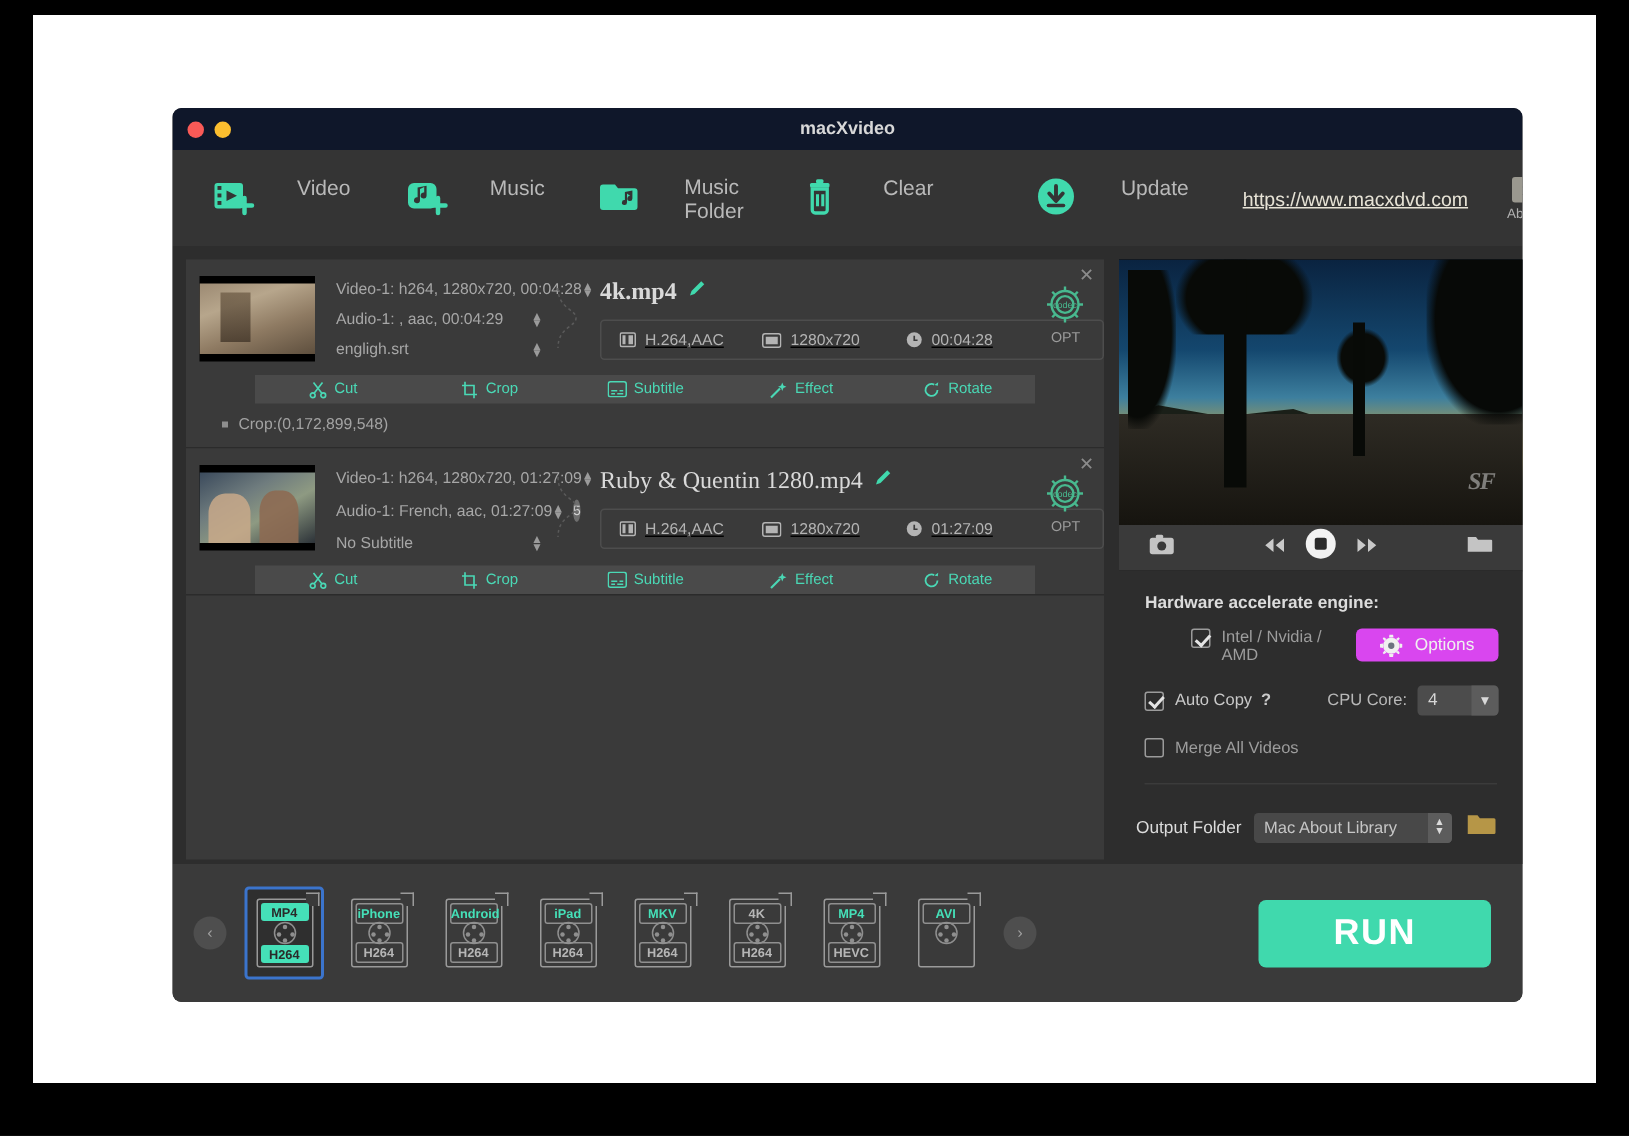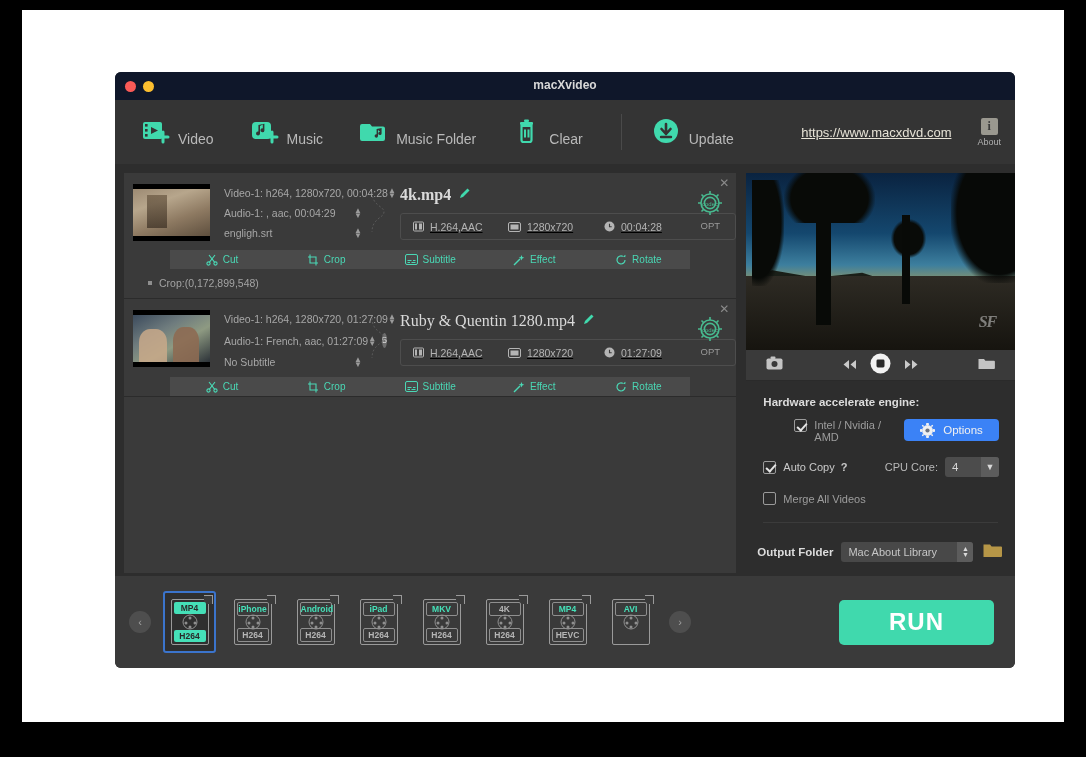--- a/index.html
+++ b/index.html
@@ -42,21 +42,21 @@
   
   .toolbar {
     position: relative;
     height: 64px;
     background: #343434;
     display: flex;
     align-items: center;
     padding-left: 26px;
   }
   .tb-item {
-    display: flex; align-items: flex-end; gap: 7px;
+    display: flex; align-items: flex-start; gap: 27px;
     margin-right: 36px; cursor: pointer;
   }
   .tb-label { color: #b9b9b9; font-size: 14px; }
   .tb-icon { width: 30px; height: 30px; display: block; }
   .tb-sep {
     width: 1px; height: 36px; background: #4a4a4a;
     margin-right: 30px; margin-left: 2px;
   }
   .tb-right {
     margin-left: auto; display: flex; align-items: center;
@@ -223,21 +223,21 @@
   }
   .cbox.checked::after {
     content: ""; position: absolute; left: 3.5px; top: 0.5px;
     width: 4px; height: 8px; border: solid #e4e4e4;
     border-width: 0 2px 2px 0; transform: rotate(42deg);
   }
   .cb-label { color: #9d9d9d; font-size: 11px; margin-left: 7px; }
   .cb-label.bright { color: #c9c9c9; }
   .opt-btn {
     margin-left: auto; margin-right: 16px;
-    background: #3b82f6; border-radius: 4px;
+    background: #d946ef; border-radius: 4px;
     height: 22px; width: 99px;
     display: flex; align-items: center; justify-content: center; gap: 8px;
     color: #f0f0f0; font-size: 11.5px; cursor: pointer;
   }
   .row-b { display: flex; align-items: center; margin-top: 14px; padding-left: 17px; }
   .qmark { color: #c9c9c9; font-size: 11px; font-weight: bold; margin-left: 6px; cursor: pointer; }
   .cpu-wrap { margin-left: auto; margin-right: 16px; display: flex; align-items: center; gap: 7px; }
   .cpu-label { color: #b8b8b8; font-size: 11px; }
   .cpu-sel {
     width: 54px; height: 20px; background: #4c4c4c; border-radius: 3px;
@@ -246,21 +246,21 @@
   .cpu-val { color: #d6d6d6; font-size: 11.5px; padding-left: 7px; }
   .cpu-arrow {
     position: absolute; right: 0; top: 0; bottom: 0; width: 18px;
     background: #5c5c5c; border-radius: 0 3px 3px 0;
     display: flex; align-items: center; justify-content: center;
     color: #d9d9d9; font-size: 9px;
   }
   .row-c { display: flex; align-items: center; margin-top: 15px; padding-left: 17px; }
   .divider { height: 1px; background: #3b3b3b; margin: 17px 17px 0 17px; }
   .row-out { display: flex; align-items: center; margin-top: 19px; padding-left: 11px; }
-  .out-label { color: #dcdcdc; font-size: 11.5px; font-weight: bold; margin-right: 8px; }
+  .out-label { color: #dcdcdc; font-size: 11.5px; font-weight: normal; margin-right: 8px; }
   .out-sel {
     width: 132px; height: 20px; background: #484848; border-radius: 3px;
     display: flex; align-items: center; position: relative; cursor: pointer;
   }
   .out-val { color: #c6c6c6; font-size: 11px; padding-left: 7px; }
   .out-step {
     position: absolute; right: 0; top: 0; bottom: 0; width: 16px;
     background: #5c5c5c; border-radius: 0 3px 3px 0;
     display: flex; flex-direction: column; align-items: center;
     justify-content: center; line-height: 6px; color: #dadada; font-size: 7px;

